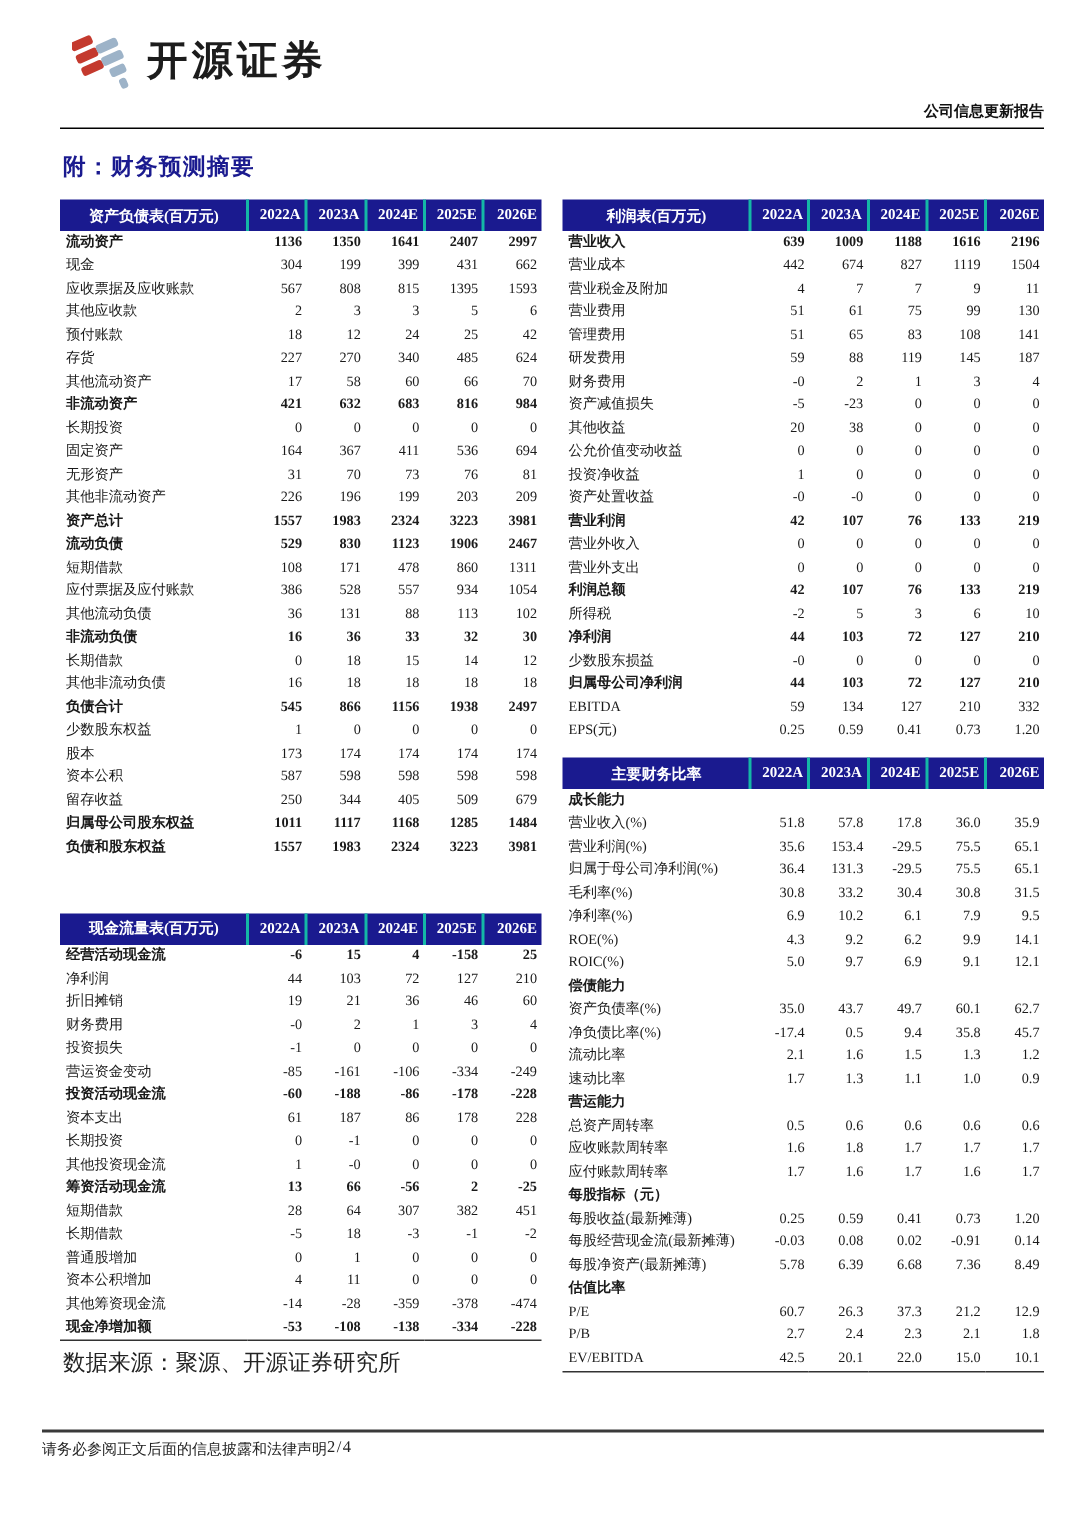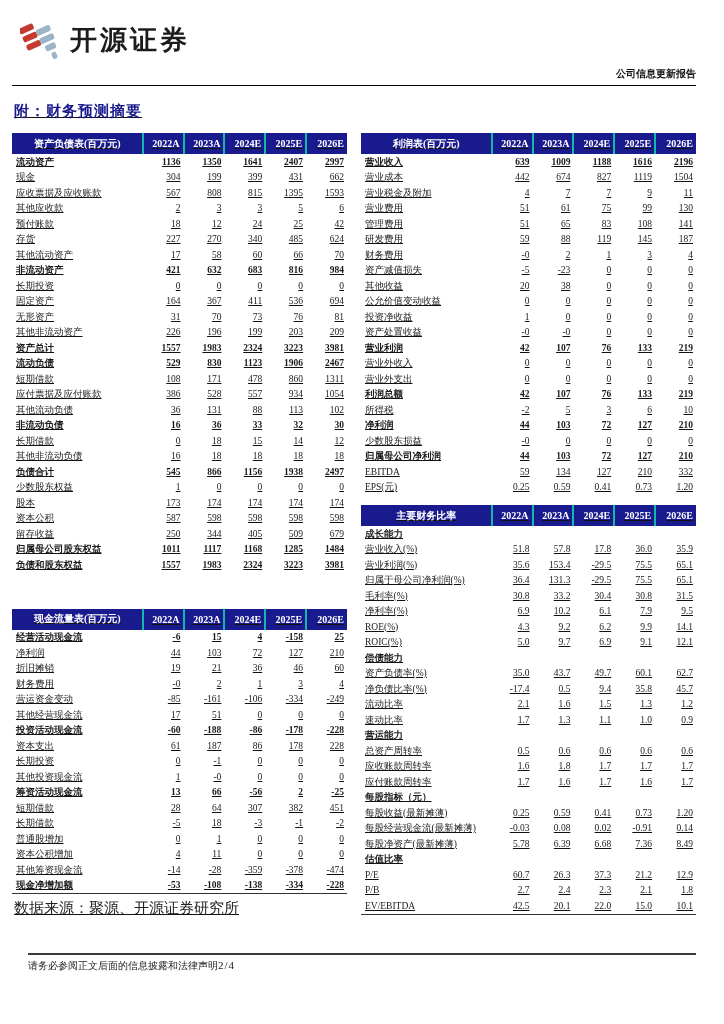--- a/index.html
+++ b/index.html
@@ -6,21 +6,21 @@
     --navy:#1a1a8f;
     --logo-red:#c43a2e;
     --logo-blue:#9db3c8;
   }
   *{box-sizing:border-box;margin:0;padding:0;}
   html,body{background:#ffffff;}
   body{
     width:724px;height:1024px;position:relative;overflow:hidden;
     font-family:"Liberation Serif","DejaVu Serif",serif;color:#111;
   }
-  .page{position:absolute;inset:0;padding:18px 28px 0 12px;text-decoration:underline;}
+  .page{position:absolute;inset:0;padding:18px 28px 0 40px;}
   
   .masthead{position:relative;height:68px;border-bottom:1.5px solid #000;}
   .brand{position:absolute;left:8px;top:0;display:flex;align-items:center;gap:8px;}
   .brand svg{display:block;}
   .brand-name{font-size:27px;font-weight:900;color:#1c1c1c;letter-spacing:3px;
     font-family:"Liberation Sans","DejaVu Sans",sans-serif;}
   .report-type{position:absolute;right:0;bottom:4px;font-size:10px;font-weight:bold;color:#111;}
   
   .page-title{color:var(--navy);font-size:15px;font-weight:bold;margin:16px 0 12px 2px;letter-spacing:1px;}
   
@@ -349,34 +349,34 @@
             </tr>
             <tr>
               <td class="label-col">财务费用</td>
               <td class="num">-0</td>
               <td class="num">2</td>
               <td class="num">1</td>
               <td class="num">3</td>
               <td class="num">4</td>
             </tr>
             <tr>
+              <td class="label-col">投资损失</td>
+              <td class="num">-1</td>
+              <td class="num">0</td>
+              <td class="num">0</td>
+              <td class="num">0</td>
+              <td class="num">0</td>
+            </tr>
+            <tr>
               <td class="label-col">营运资金变动</td>
               <td class="num">-85</td>
               <td class="num">-161</td>
               <td class="num">-106</td>
               <td class="num">-334</td>
               <td class="num">-249</td>
-            </tr>
-            <tr>
-              <td class="label-col">其他经营现金流</td>
-              <td class="num">17</td>
-              <td class="num">51</td>
-              <td class="num">0</td>
-              <td class="num">0</td>
-              <td class="num">0</td>
             </tr>
             <tr class="bold">
               <td class="label-col">投资活动现金流</td>
               <td class="num">-60</td>
               <td class="num">-188</td>
               <td class="num">-86</td>
               <td class="num">-178</td>
               <td class="num">-228</td>
             </tr>
             <tr>

